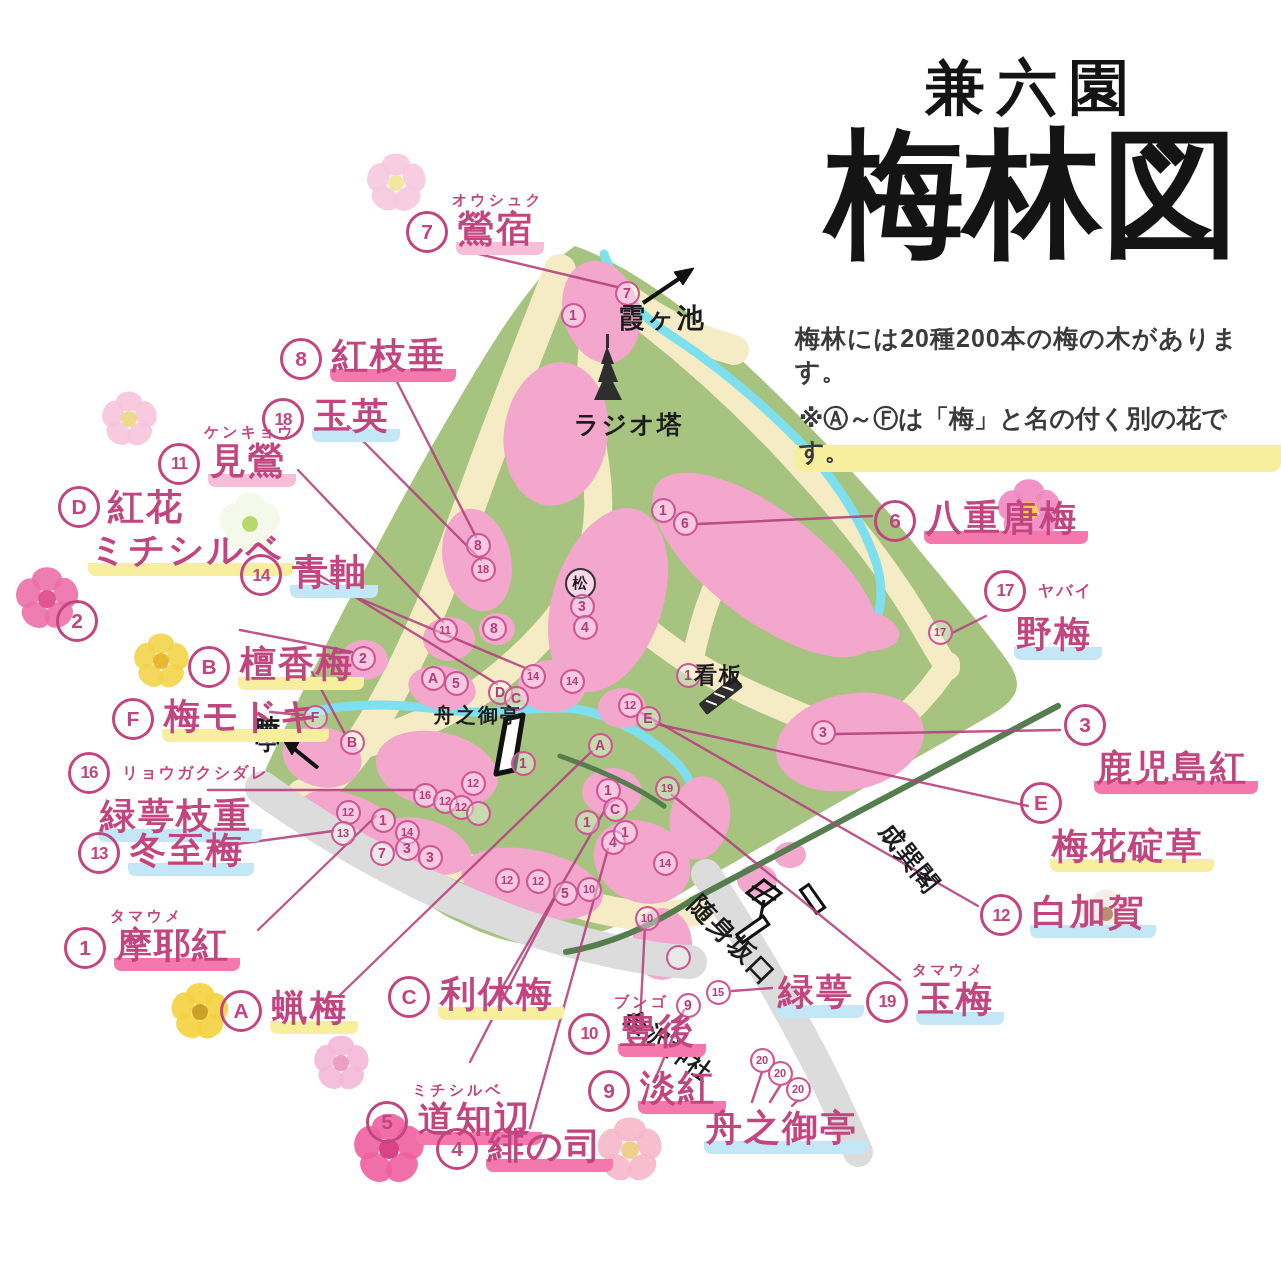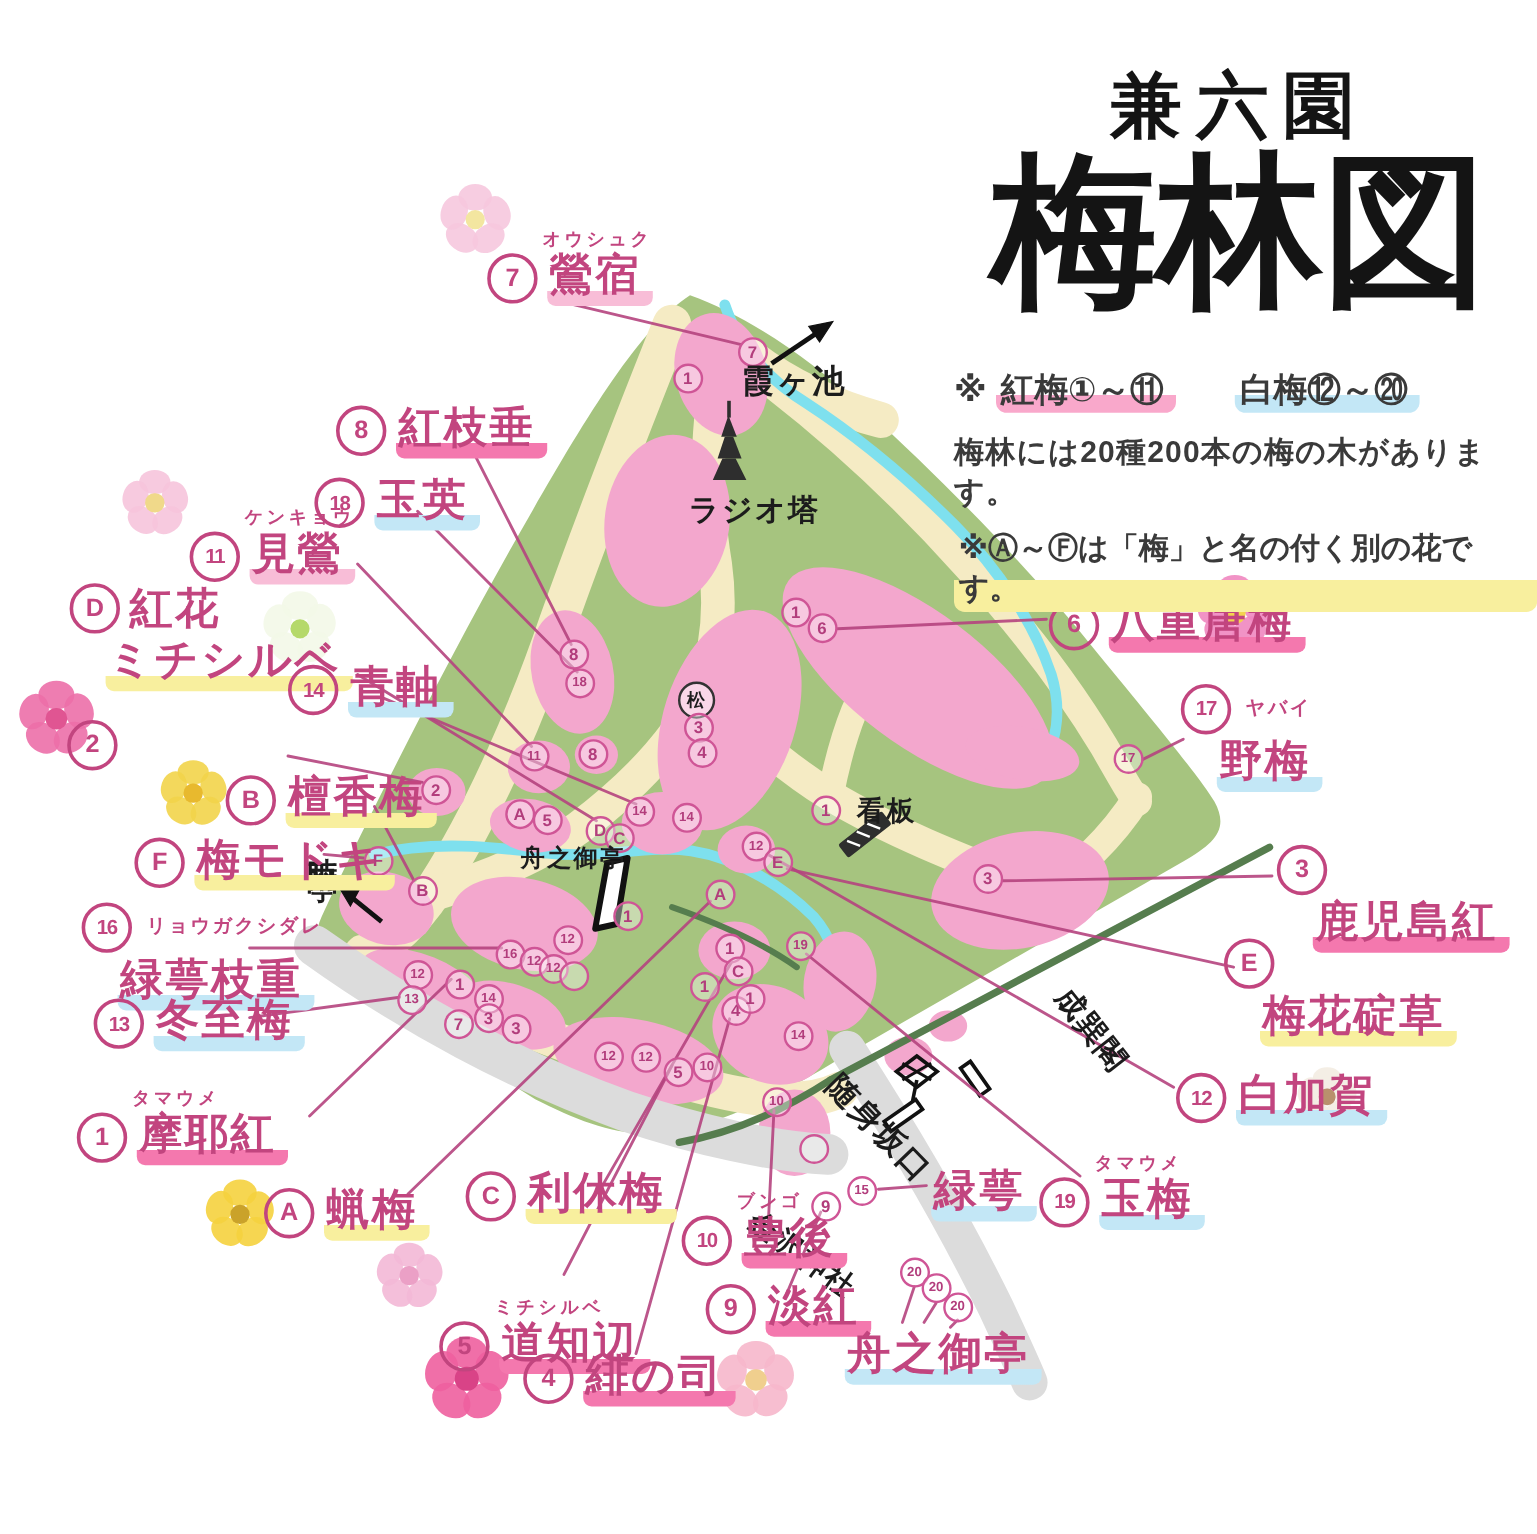--- a/index.html
+++ b/index.html
@@ -326,21 +326,21 @@
       <div class="marker" style="left: 665.5px; top: 944.5px;"></div>
       <div class="marker" style="left: 675.5px; top: 992.5px;">9</div>
       <div class="marker m2" style="left: 705.5px; top: 979.5px;">15</div>
       <div class="marker m2" style="left: 749.5px; top: 1047.5px;">20</div>
       <div class="marker m2" style="left: 767.5px; top: 1060.5px;">20</div>
       <div class="marker m2" style="left: 785.5px; top: 1076.5px;">20</div>
     </div>
   <div id="place-layer">
       <div class="place" style="left: 618px; top: 300px; font-size: 27px;">霞ヶ池</div>
       <div class="place" style="left: 574px; top: 408px; font-size: 25px;">ラジオ塔</div>
-      <div class="place" style="left: 714px; top: 660px; font-size: 23px;">看板</div>
+      <div class="place" style="left: 694px; top: 660px; font-size: 23px;">看板</div>
       <div class="place" style="left: 434px; top: 702px; font-size: 20px;">舟之御亭</div>
       <div class="place vertical" style="left: 252px; top: 694px; font-size: 25px;">時雨亭</div>
       <div class="place" style="left: 898px; top: 816px; font-size: 25px; transform: rotate(52deg);">成巽閣</div>
       <div class="place" style="left: 706px; top: 888px; font-size: 26px; transform: rotate(46deg);">随身坂口</div>
       <div class="place" style="left: 636px; top: 1002px; font-size: 24px; transform: rotate(36deg);">金沢神社</div>
     </div>
   <div id="label-layer">
       <div class="label" style="left: 406px; top: 192px;">
         <div class="kana">オウシュク</div>
         <div class="lrow">
@@ -514,25 +514,19 @@
         </div>
       </div>
     </div>
 
   <div class="title">
     <div class="title-top">兼六園</div>
     <div class="title-main">梅林図</div>
   </div>
 
   <div class="legend">
-    <div class="lg-line1">
-      <span>※</span>
-      <span class="hl-pinkband"><span>紅梅</span><span>①～⑪</span></span>
-      <span class="sp"></span>
-      <span class="hl-blueband"><span>白梅</span><span>⑫～⑳</span></span>
-    </div>
     <div class="lg-line2">梅林には20種200本の梅の木があります。</div>
     <div class="lg-line3 hl-yellowband">
       <span>※</span><span>Ⓐ～Ⓕ</span><span>は「梅」と名の付く別の花です。</span>
     </div>
   </div>
 
 </div>
 
 </body></html>

